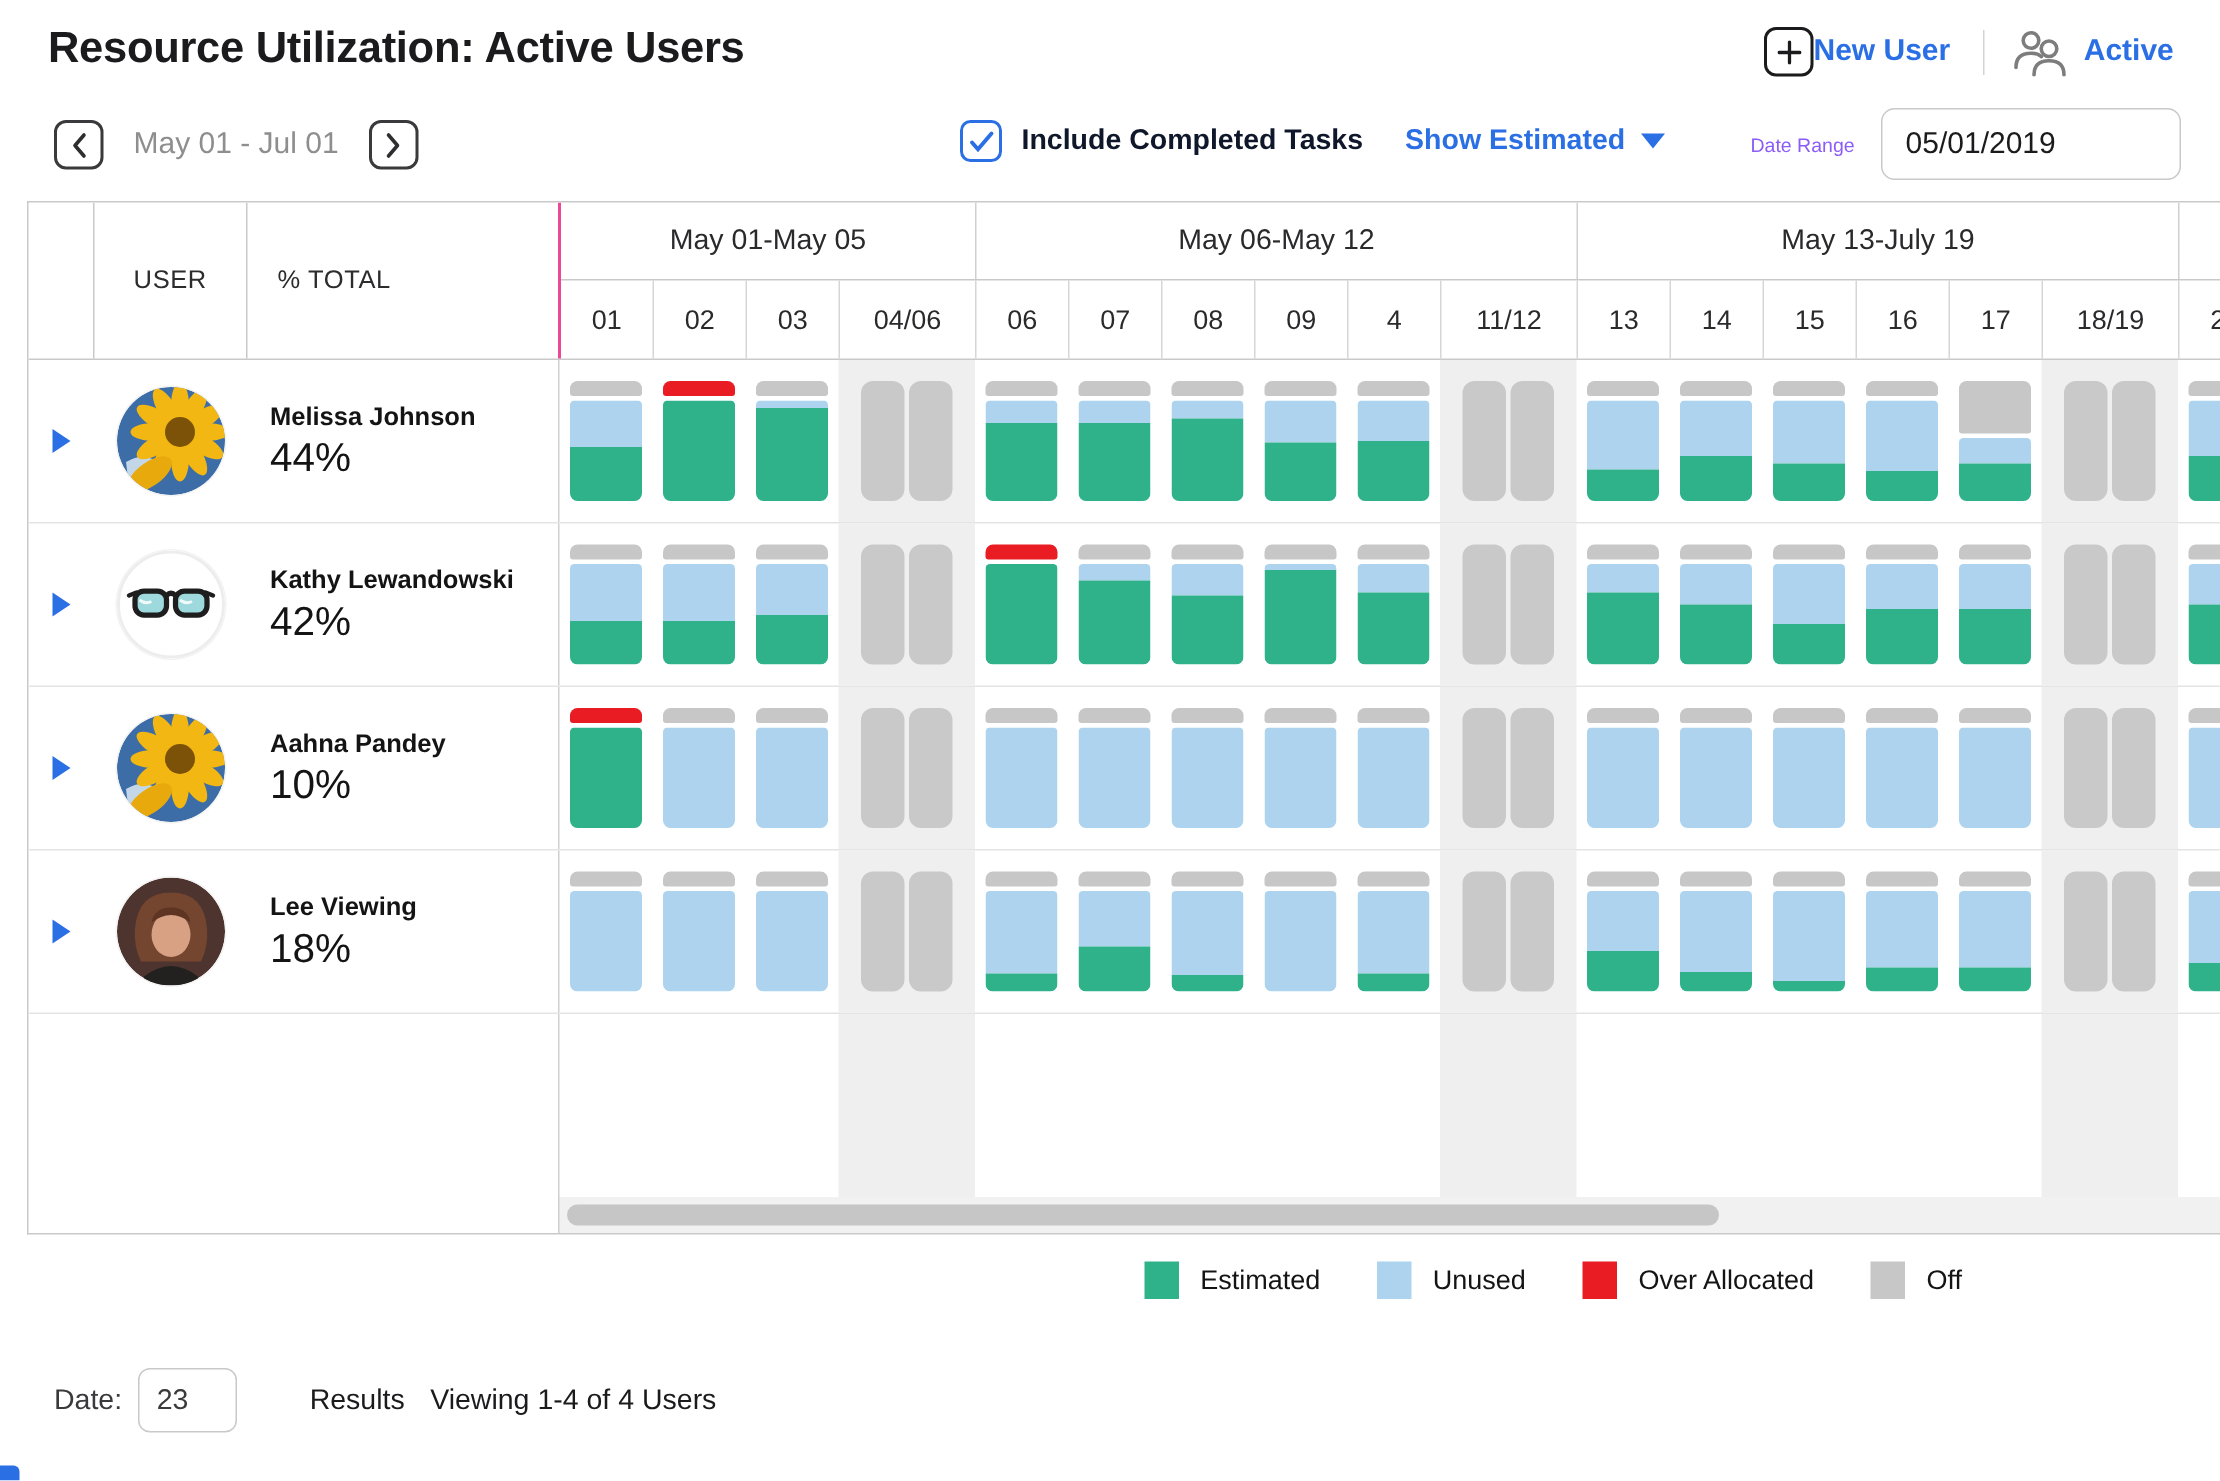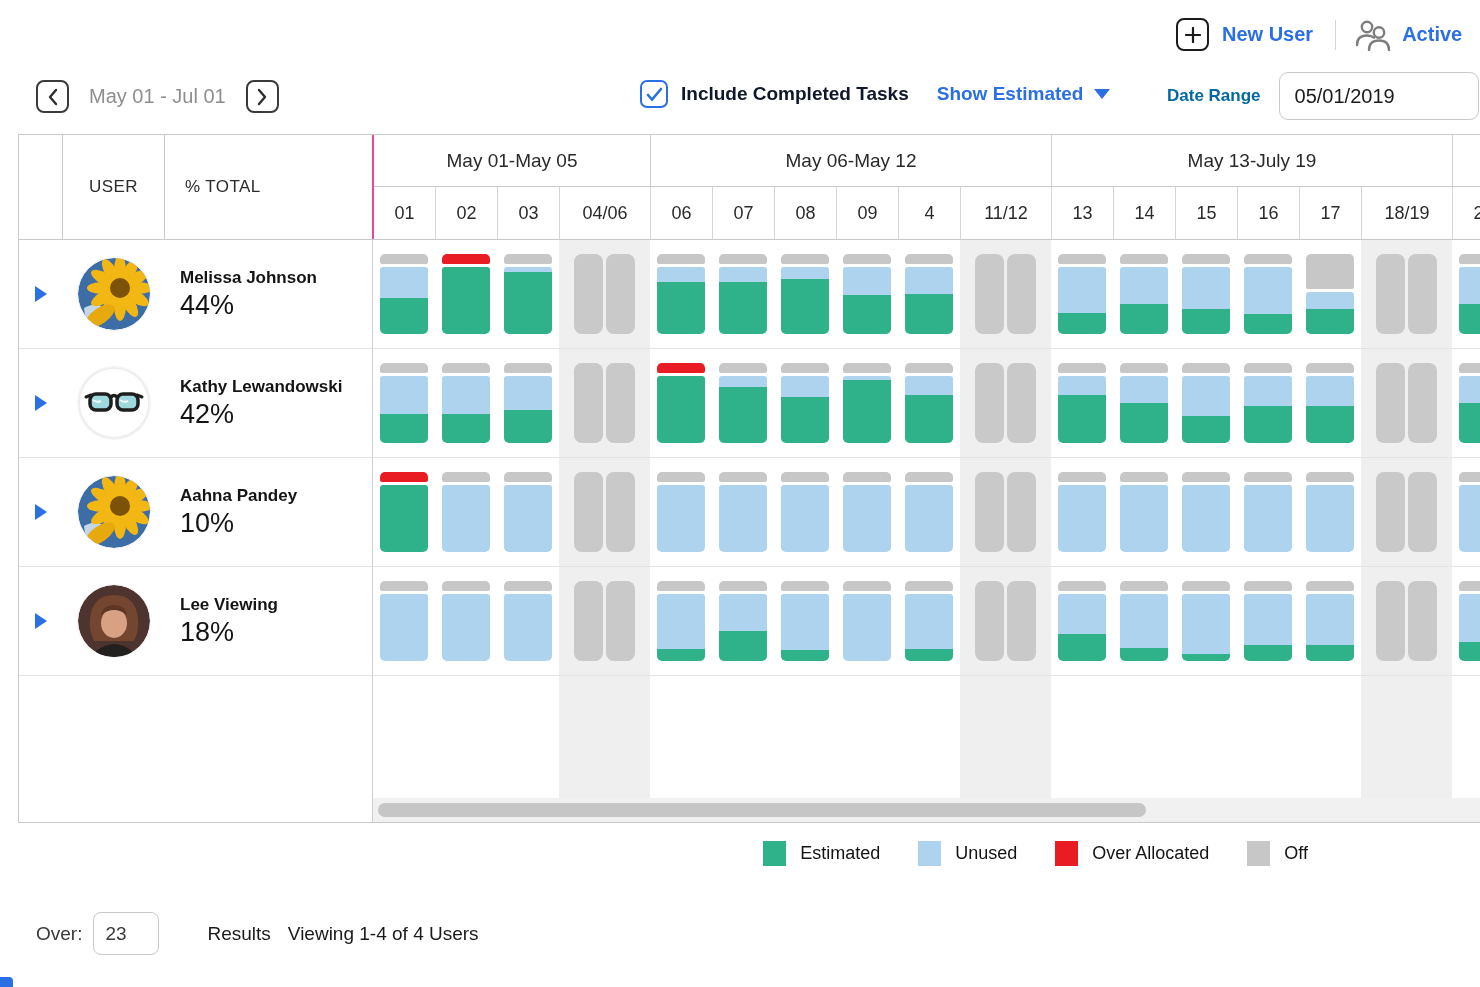--- a/index.html
+++ b/index.html
@@ -9,39 +9,39 @@
     font-family: "Liberation Sans", sans-serif; color: #1b1b1d;
   }
 
   
   .topbar { position: relative; height: 72px; }
   .page-title { position: absolute; left: 32px; top: 16px; font-size: 29px; font-weight: 700; letter-spacing: -0.2px; }
   .top-right { position: absolute; left: 1176px; top: 18px; display: flex; align-items: center; }
   .plus-btn { width: 33px; height: 33px; border: 2.5px solid #1b1b1d; border-radius: 8px;
               display: flex; align-items: center; justify-content: center; background:#fff; cursor: pointer; flex: 0 0 auto; }
   .link-blue { color: #2B6FE4; font-weight: 700; font-size: 20px; white-space: nowrap; cursor: pointer; }
-  .new-user-label { margin-left: 13px; }
+  .new-user-label { }
   .vdiv { width: 1px; height: 30px; background: #d4d4d4; margin: 0 18px 0 22px; }
   .people-icon { margin-right: 10px; display: flex; align-items: center; }
 
   
   .toolbar { position: relative; height: 62px; }
   .date-nav { position: absolute; left: 36px; top: 8px; display: flex; align-items: center; }
   .nav-btn { width: 33px; height: 33px; border: 2px solid #3a3a3c; border-radius: 8px; background: #fff;
              display: flex; align-items: center; justify-content: center; cursor: pointer; flex: 0 0 auto; }
   .nav-label { color: #8e8e8e; font-size: 20px; margin: 0 20px; white-space: nowrap; }
   .center-group { position: absolute; left: 640px; top: 8px; display: flex; align-items: center; }
   .checkbox { width: 28px; height: 28px; border: 2.5px solid #2B6FE4; border-radius: 7px; background: #fff;
               display: flex; align-items: center; justify-content: center; cursor: pointer; flex: 0 0 auto; }
   .check-label { margin-left: 13px; font-size: 19px; font-weight: 700; color: #0f172a; white-space: nowrap; }
   .show-estimated { margin-left: 28px; display: flex; align-items: center; cursor: pointer; }
   .caret-down { width: 0; height: 0; border-left: 8px solid transparent; border-right: 8px solid transparent;
                 border-top: 10px solid #2B6FE4; margin-left: 11px; }
   .range-group { position: absolute; left: 1167px; top: 0; display: flex; align-items: center; }
-  .range-label { color: #0369a1; font-size: 17px; white-space: nowrap; font-weight: bold; }
+  .range-label { color: #8b5cf6; font-size: 13px; white-space: nowrap; }
   .date-input { margin-left: 18px; width: 200px; height: 48px; border: 1.5px solid #c9c9c9; border-radius: 9px;
                 font-size: 20px; color: #1b1b1d; padding-left: 15px; font-family: "Liberation Sans", sans-serif; }
   .show-input { width: 66px; height: 43px; border: 1.5px solid #c9c9c9; border-radius: 8px; margin-left: 11px;
                 padding-left: 11px; font-size: 19px; color: #3a3a3c; font-family: "Liberation Sans", sans-serif; }
 
   
   .table { margin-left: 18px; width: 1462px; border: 1px solid #c9c9c9; border-right: none; overflow: hidden; }
   .thead { display: flex; height: 105px; border-bottom: 1px solid #c9c9c9; }
   .th-left { display: flex; width: 353px; flex: 0 0 auto; }
   .th-blank { width: 44px; border-right: 1px solid #c9c9c9; flex: 0 0 auto; }
@@ -100,20 +100,21 @@
   .footer-label { font-size: 19px; color: #3a3a3c; }
   .results-label { font-size: 19px; color: #1b1b1d; margin-left: 48px; }
   .viewing-label { font-size: 19px; color: #1b1b1d; margin-left: 17px; }
 
   .artifact { position: absolute; left: 0; bottom: 0; width: 13px; height: 10px; background: #2B6FE4; border-radius: 0 4px 0 0; }
 </style>
 </head>
 <body>
 
 <div class="topbar">
+  <div class="page-title">Resource Utilization: Active Users</div>
   <div class="top-right">
     <div class="plus-btn">
       <span style="display:flex;">
         <svg width="16" height="16" viewBox="0 0 16 16">
             <path d="M8 1 v14 M1 8 h14" stroke="#1b1b1d" stroke-width="2.2" stroke-linecap="round"></path>
           </svg>
       </span>
     </div>
     <span class="link-blue new-user-label">New User</span>
     <span class="vdiv"></span>
@@ -937,19 +938,19 @@
       <div class="swatch" style="background: rgb(233, 28, 35);"></div>
       <div class="legend-label">Over Allocated</div>
     </div>
     <div class="legend-item">
       <div class="swatch" style="background: rgb(199, 199, 199);"></div>
       <div class="legend-label">Off</div>
     </div>
   </div>
 
 <div class="footer">
-  <span class="footer-label">Over:</span>
+  <span class="footer-label">Date:</span>
   <input class="show-input" type="text" value="23" style="">
   <span class="results-label">Results</span>
   <span class="viewing-label">Viewing 1-4 of 4 Users</span>
 </div>
 
 <div class="artifact"></div>
 
 </body></html>

